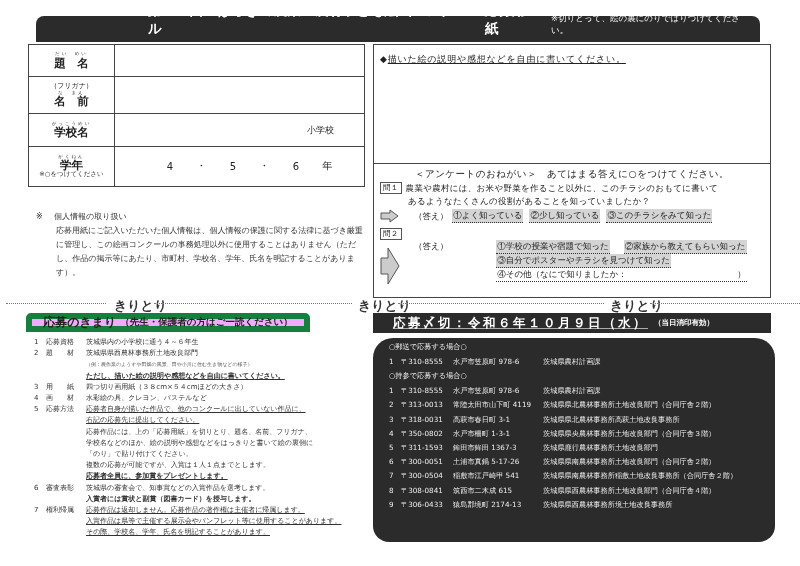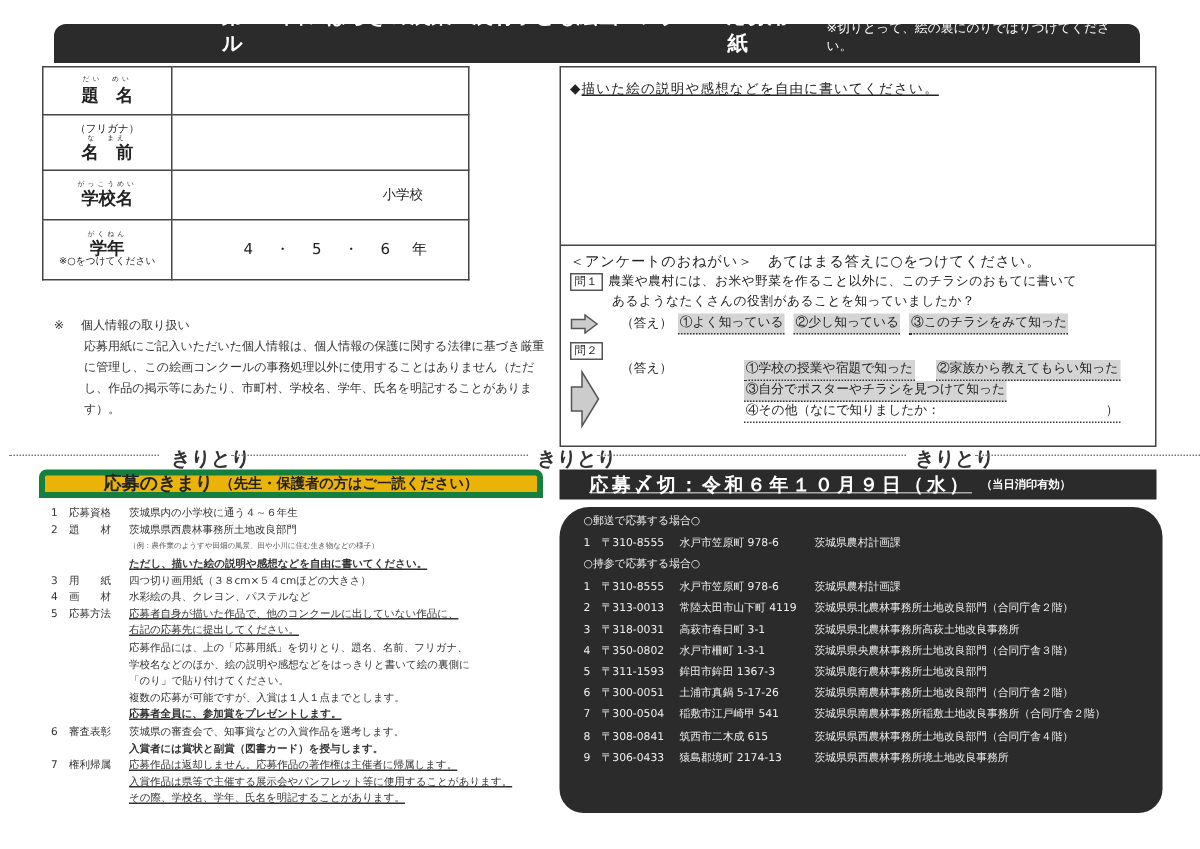--- a/index.html
+++ b/index.html
@@ -9,21 +9,21 @@
     .header-bar {
       position: absolute; left: 36px; top: 16px; width: 724px; height: 26px;
       background: #2b2b2b; border-radius: 8px 8px 0 0;
       color: #fff; display: flex; align-items: flex-end; padding: 0 10px 4px 112px;
     }
     .header-title { font-size: 13.5px; font-weight: bold; letter-spacing: 0.3px; }
     .header-form { font-size: 13.5px; font-weight: bold; margin-left: 14px; position: relative; }
     .header-note { font-size: 8.5px; margin-left: 14px; margin-bottom: 1px; }
 
     .entry-table {
-      position: absolute; left: 28px; top: 44px; width: 285px; height: 143px;
+      position: absolute; left: 28px; top: 44px; width: 337px; height: 143px;
       border: 1.5px solid #444; border-collapse: collapse;
     }
     .entry-table td { border: 1px solid #444; }
     .entry-table .lbl { width: 86px; text-align: center; vertical-align: middle; font-size: 11.5px; font-weight: bold; line-height: 1.05; }
     .lbl .furi { display: block; font-size: 4.5px; font-weight: normal; letter-spacing: 2px; color: #333; }
     .lbl .small { display: block; font-size: 7px; font-weight: normal; }
     .lbl .note { display: block; font-size: 6.5px; font-weight: normal; }
     .val { position: relative; }
     .val .school-suffix { position: absolute; right: 30px; top: 50%; transform: translateY(-50%); font-size: 9px; }
     .grade-row { display: flex; justify-content: space-around; align-items: center; padding: 0 20px 0 40px; font-size: 10px; height: 100%; }
@@ -32,38 +32,38 @@
     .privacy .mark { position: absolute; left: 0; top: 0; }
     .privacy .title { margin-left: 18px; }
     .privacy .body { margin-left: 20px; }
 
     .comment-box {
       position: absolute; left: 373px; top: 44px; width: 398px; height: 254px;
       border: 1.5px solid #444;
     }
     .comment-prompt { position: absolute; left: 6px; top: 8px; font-size: 9px; letter-spacing: 0.8px; }
     .comment-prompt span.text { text-decoration: underline; }
-    .survey { position: absolute; left: 0; top: 118px; width: 100%; border-top: 1px solid #444; padding: 4px 6px 0 6px; }
+    .survey { position: absolute; left: 0; top: 118px; width: 100%; border-top: 1px solid #444; padding: 4px 6px 0 6px; text-align: center; }
     .survey-head { font-size: 9.5px; letter-spacing: 0.5px; margin-bottom: 1px; }
     .q-row { display: flex; font-size: 8.5px; line-height: 13px; letter-spacing: 0.3px; font-family: "DejaVu Serif", serif; }
     .q-box { display: inline-block; border: 1px solid #555; font-size: 7.5px; padding: 0 2px; line-height: 10px; margin-right: 4px; height: 12px; }
     .ans-row { display: flex; align-items: center; font-size: 8.5px; font-family: "DejaVu Serif", serif; line-height: 13px; }
     .arrow { width: 22px; margin-right: 12px; display: flex; align-items: center; }
     .ans-label { margin-right: 4px; white-space: nowrap; }
     .opt { background: #d4d4d4; border-bottom: 1px dotted #333; margin-right: 6px; padding: 0 1px; white-space: nowrap; }
     .opts-multi { display: flex; flex-direction: column; }
     .opts-multi .line { display: flex; padding-left: 44px; }
 
     .cutline { position: absolute; left: 2px; top: 297px; width: 752px; height: 12px; font-size: 13px; color: #333; }
     .cutline .dots { position: absolute; top: 6px; border-top: 1.2px dotted #777; }
     .cutline .lbl { position: absolute; top: 0; font-weight: bold; }
 
     .rules-bar {
-      position: absolute; left: 26px; top: 313px; width: 336px; height: 19px;
-      background: #eab308; border: 4px solid #15803d; border-radius: 5px 5px 0 0;
+      position: absolute; left: 26px; top: 313px; width: 284px; height: 19px;
+      background: #f0abfc; border: 6px solid #15803d; border-radius: 5px 5px 0 0;
       display: flex; align-items: center; justify-content: center; font-weight: bold;
     }
     .rules-title { font-size: 12px; }
     .rules-sub { font-size: 9.5px; margin-left: 4px; }
     .rules { position: absolute; left: 34px; top: 337px; width: 330px; font-size: 7px; line-height: 11.2px; color: #333; }
     .rule { display: flex; }
     .rule .num { width: 12px; }
     .rule .head { width: 40px; letter-spacing: 0; }
     .rule .body { flex: 1; }
     .ul { text-decoration: underline; }

